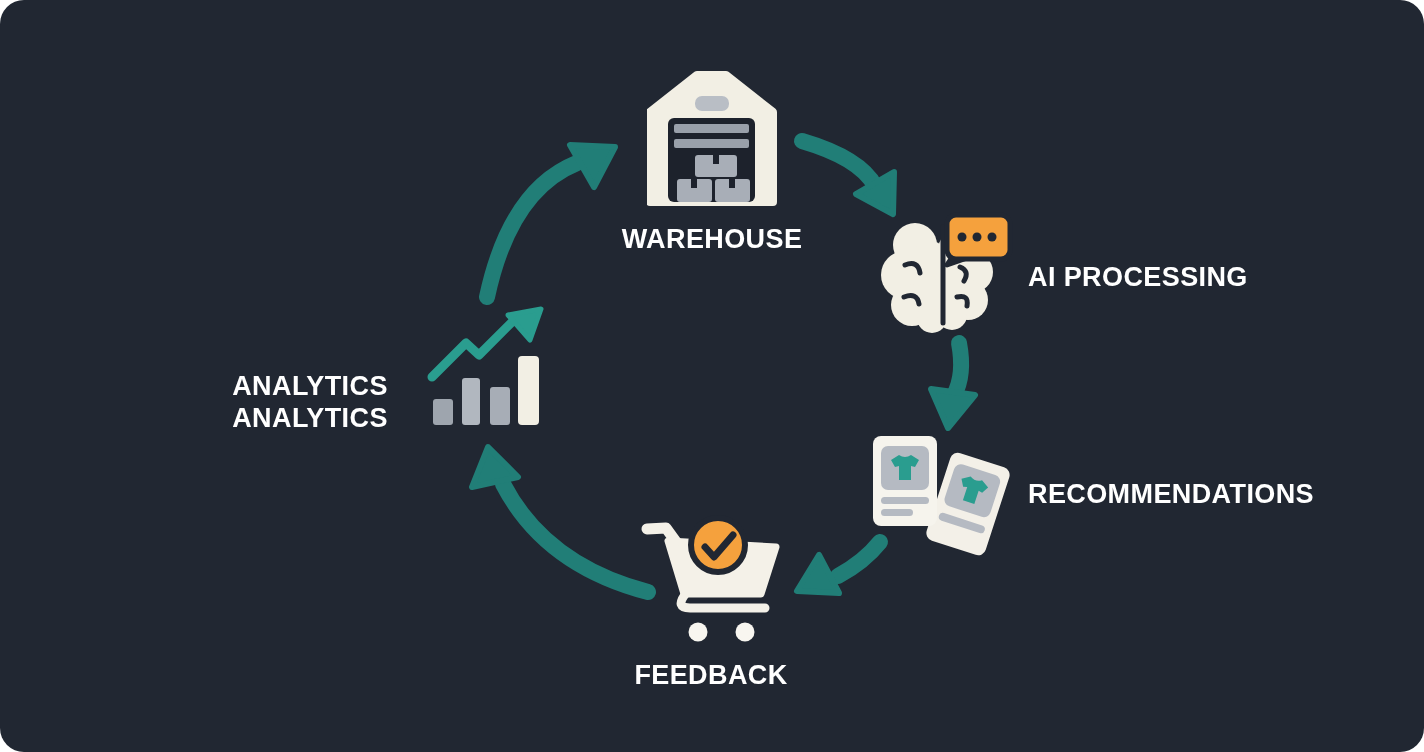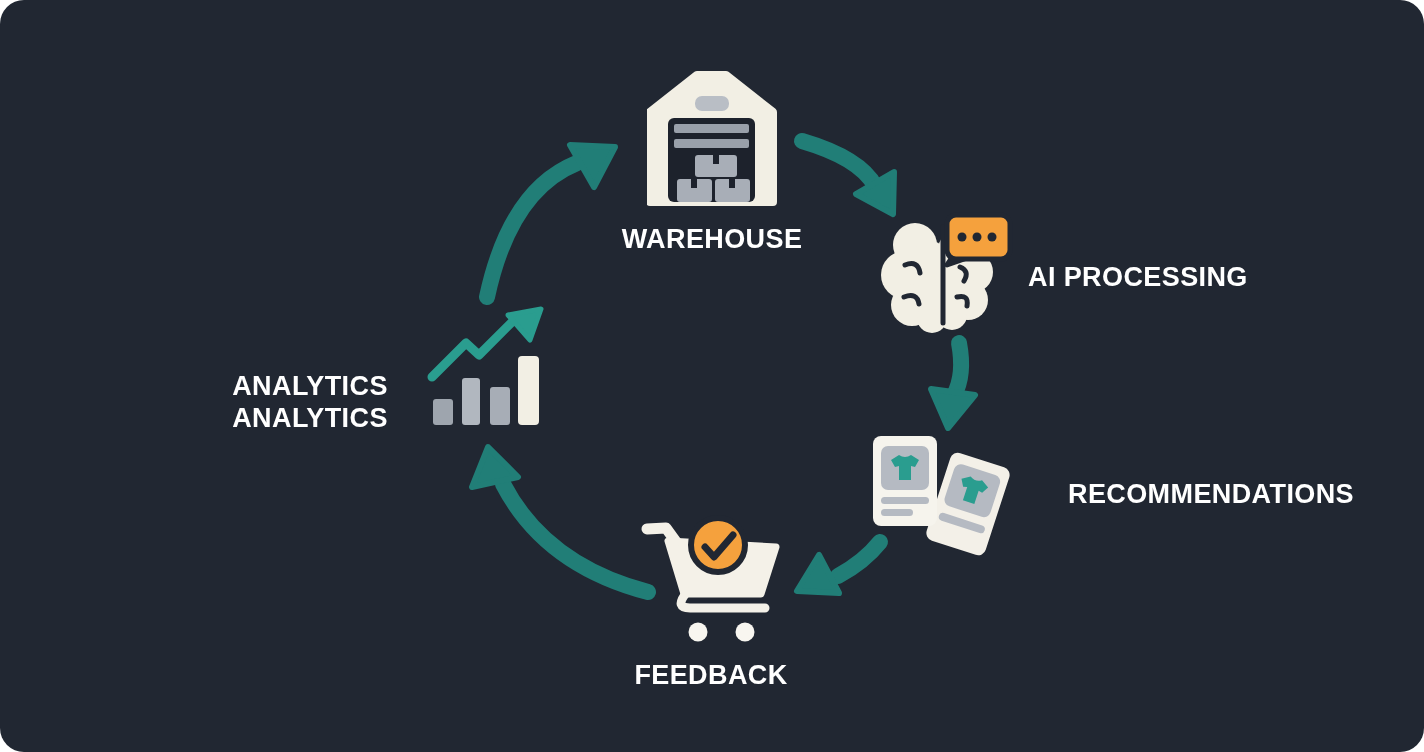--- a/index.html
+++ b/index.html
@@ -144,21 +144,21 @@
       <path d="M 116 9 L 83 15 L 105 40 Z" stroke-width="5" stroke-linejoin="round"></path>
     </g>
   </svg>
 
   <div class="label center" style="left:512px;top:223px;width:400px;">
     <div>WAREHOUSE</div>
   </div>
 
   <div class="label" style="left:1028px;top:261px;">AI PROCESSING</div>
 
-  <div class="label" style="left:1028px;top:478px;margin-left:40px;">RECOMMENDATIONS</div>
+  <div class="label" style="left:1028px;top:478px;">RECOMMENDATIONS</div>
 
   <div class="label center" style="left:511px;top:659px;width:400px;">FEEDBACK</div>
 
   <div class="label center" style="left:160px;top:341px;width:300px;line-height:32px;margin-top:29px;">
     <div>ANALYTICS</div>
     <div>ANALYTICS</div>
   </div>
 
 </div>
 

